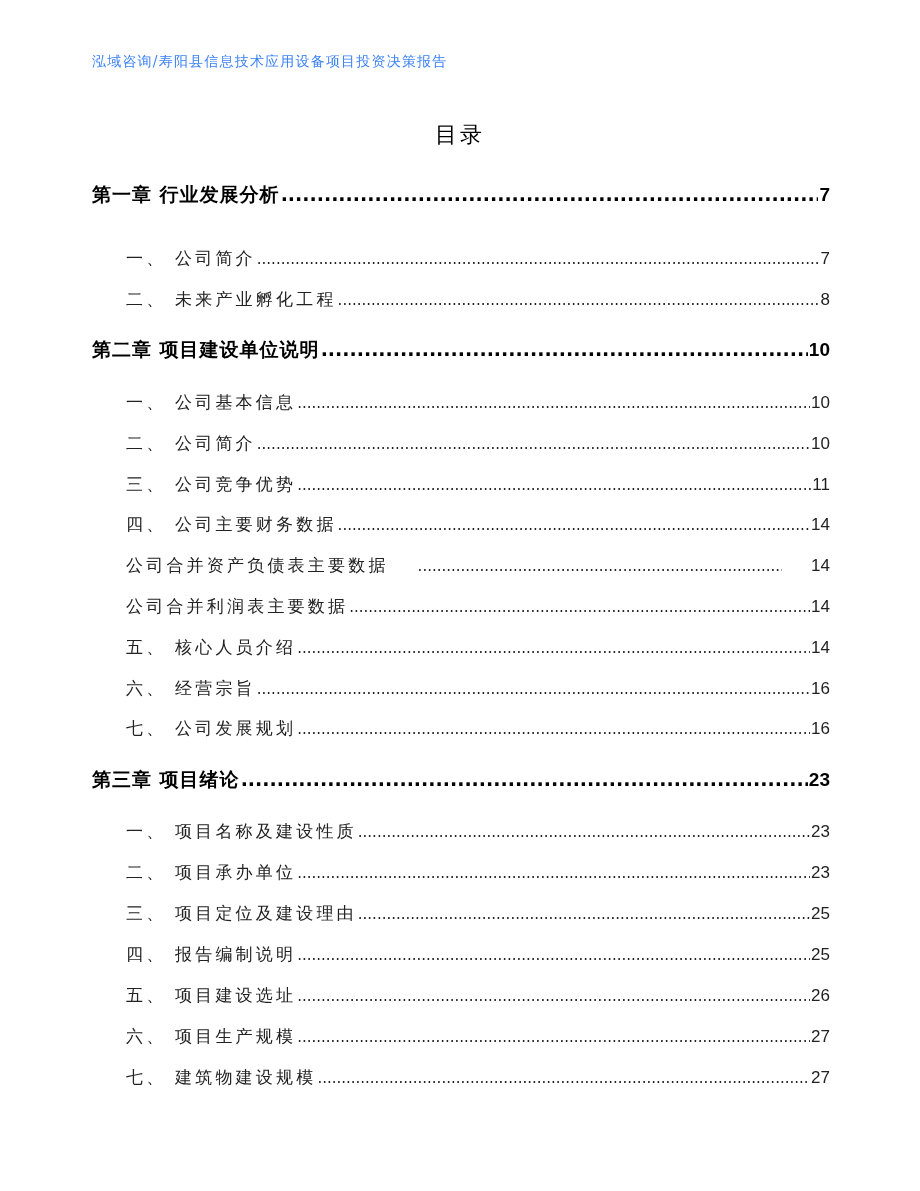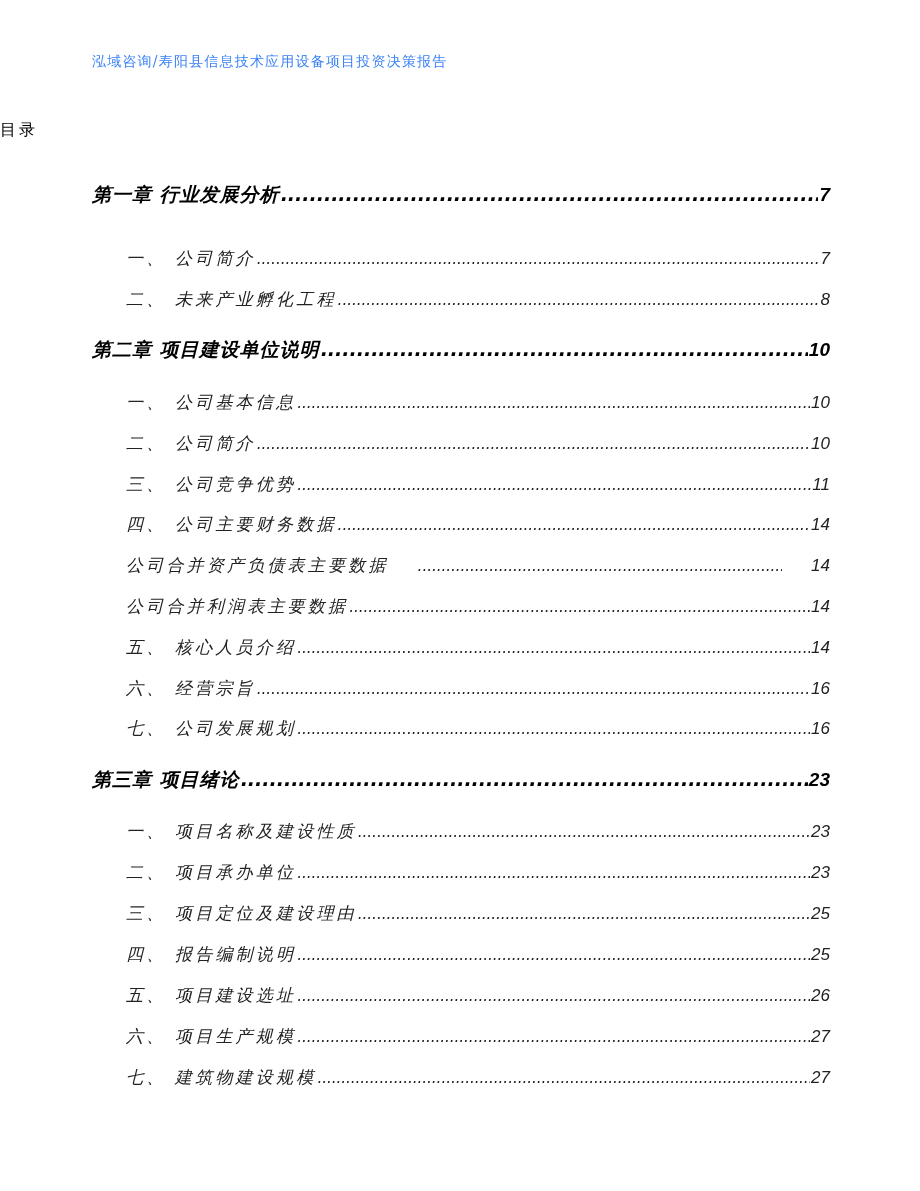--- a/index.html
+++ b/index.html
@@ -1,20 +1,20 @@
 <!DOCTYPE html>
 <html><head>
 <meta charset="utf-8">
 <style>
   html, body { margin: 0; padding: 0; background: #ffffff; }
   body { width: 920px; height: 1191px; position: relative; overflow: hidden; color: #000; font-family: "DejaVu Sans", sans-serif; }
   .header { position: absolute; left: 92px; top: 53px; font-size: 14px; color: #3b82f6; letter-spacing: 1.2px; font-family: "DejaVu Serif", serif; }
-  .title { position: absolute; left: 0; width: 920px; top: 120px; text-align: left; font-size: 16px; letter-spacing: 3px; font-family: "DejaVu Serif", serif; }
+  .title { position: absolute; left: 0; width: 920px; top: 120px; text-align: center; font-size: 22px; letter-spacing: 3px; font-family: "DejaVu Serif", serif; }
   .toc { position: absolute; left: 0; top: 0; width: 920px; }
-  .row { position: absolute; display: flex; align-items: baseline; white-space: nowrap; font-style: italic; }
+  .row { position: absolute; display: flex; align-items: baseline; white-space: nowrap; }
   .row .label { flex: 0 0 auto; }
   .row .leader { flex: 1 1 auto; overflow: hidden; margin: 0 1px; }
   .row .leader::before { content: "................................................................................................................................................................................................................................................................"; letter-spacing: 0px; }
   .row .page { flex: 0 0 auto; font-family: "Liberation Sans", sans-serif; }
   .chapter { left: 92px; width: 738px; font-size: 19px; font-weight: bold; }
   .chapter .label { letter-spacing: 1px; }
   .chapter .leader::before { font-weight: bold; font-size: 19px; }
   .chapter .page { font-weight: bold; font-size: 19px; }
   .sub { left: 126px; width: 704px; font-size: 17px; color: #222; }
   .sub .label { letter-spacing: 3.2px; font-family: "DejaVu Serif", serif; }

